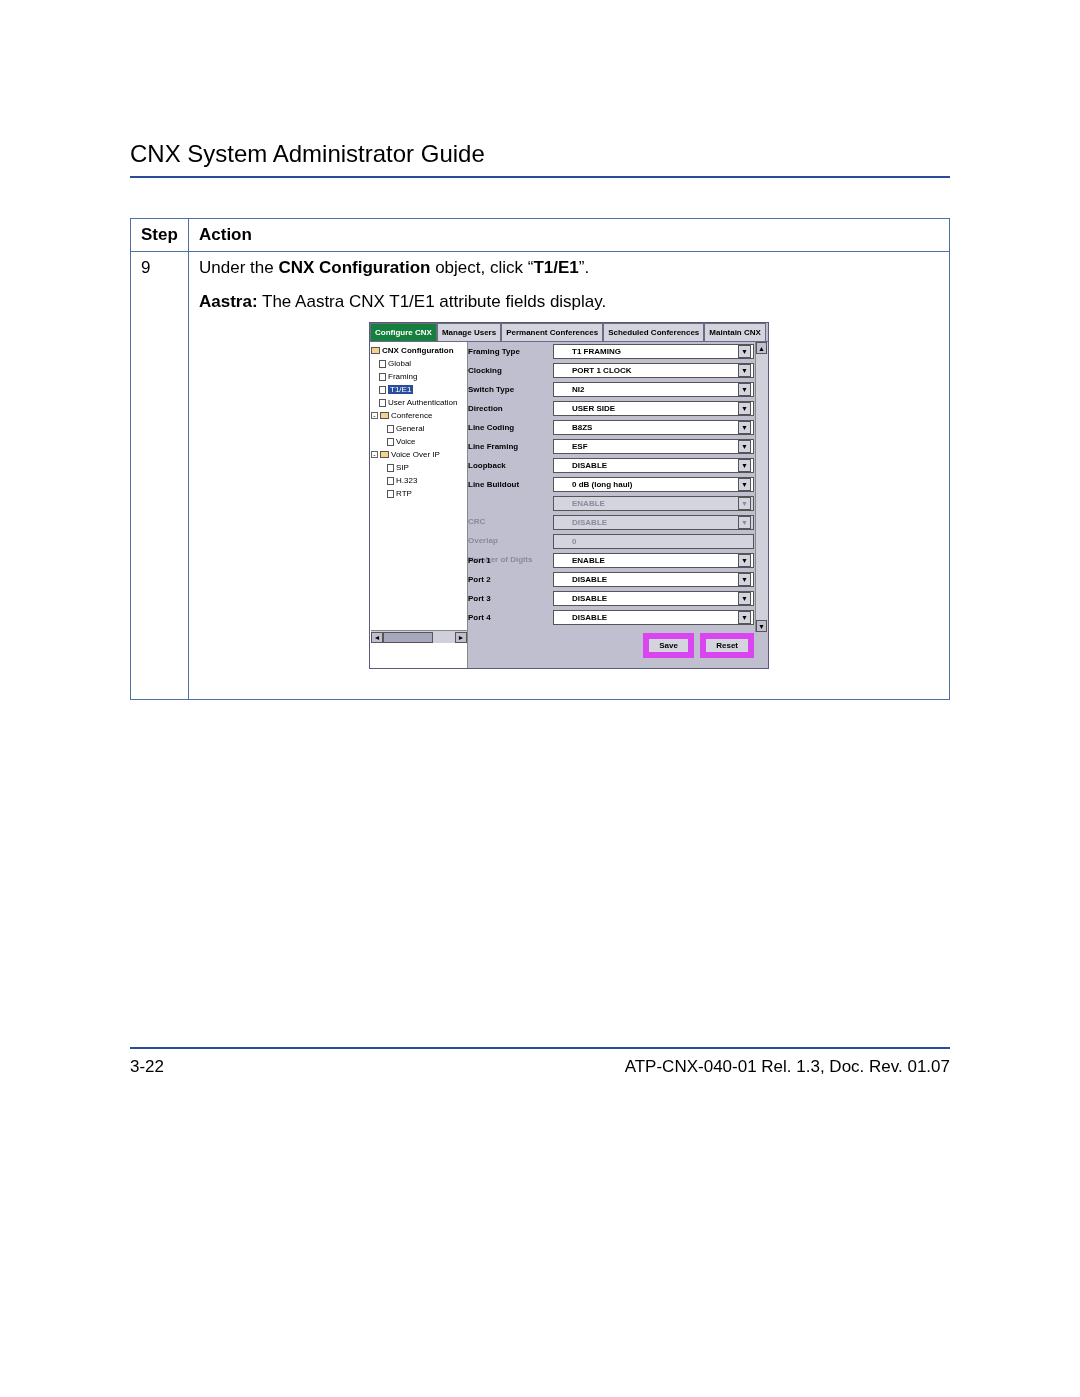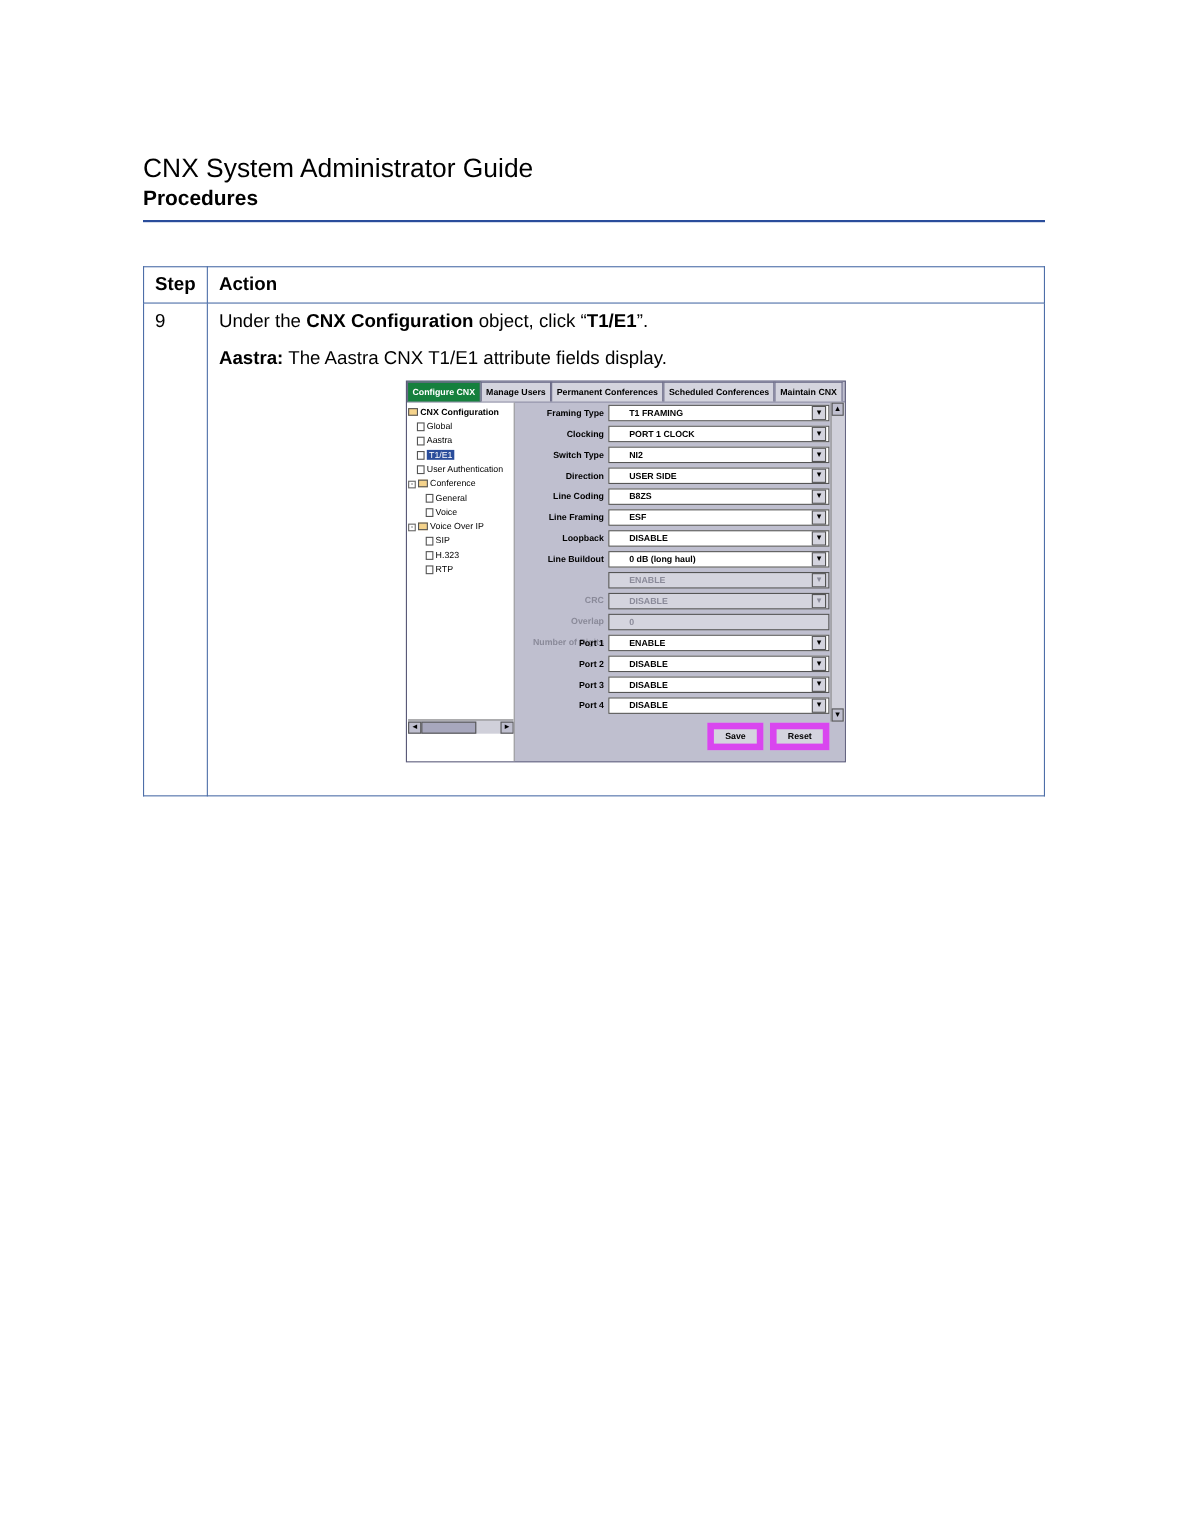--- a/index.html
+++ b/index.html
@@ -87,21 +87,21 @@
     background: #bfbfcf;
     font-size: 8px;
     position: relative;
     padding-bottom: 10px;
   }
   .field {
     display: flex; align-items: center;
     height: 19px; margin: 0;
   }
   .flabel {
-    width: 85px; text-align: right; padding-right: 4px;
+    width: 85px; text-align: left; padding-right: 4px;
     font-weight: bold; font-size: 8px;
   }
   .fval {
     flex: 1; background: #fff; border: 1px solid #555;
     height: 15px; font-size: 8px; font-weight: bold;
     display: flex; align-items: center; justify-content: space-between;
     padding: 0 2px 0 18px; margin-right: 14px;
   }
   .fval .arrow {
     width: 13px; height: 13px; background: #d4d4de;
@@ -140,21 +140,20 @@
     position: absolute; left: 130px; right: 130px; bottom: 320px;
   }
   .footer .hr-blue2 { border: 0; border-top: 2px solid #2a4d9b; margin: 0 0 8px 0; }
   .footer-row { display: flex; justify-content: space-between; font-size: 17px; }
 </style>
 </head>
 <body>
 
 <div class="page">
   <div class="doc-title">CNX System Administrator Guide</div>
-  <div class="section-title">Procedures</div>
   <hr class="hr-blue">
 
   <table class="step-table">
     <tbody>
         <tr>
       <th class="step-col">Step</th>
       <th>Action</th>
     </tr>
     <tr>
       <td class="step-col">9</td>
@@ -171,21 +170,21 @@
             <div class="tab active">Configure CNX</div>
             <div class="tab">Manage Users</div>
             <div class="tab">Permanent Conferences</div>
             <div class="tab">Scheduled Conferences</div>
             <div class="tab">Maintain CNX</div>
           </div>
           <div class="app-body">
             <div class="app-tree">
               <div class="tree-root"><span class="folder-ico"></span><span>CNX Configuration</span></div>
               <div class="ti"><span class="doc-ico"></span><span>Global</span></div>
-              <div class="ti"><span class="doc-ico"></span><span>Aastra</span></div>
+              <div class="ti"><span class="doc-ico"></span><span>Framing</span></div>
               <div class="ti"><span class="doc-ico"></span><span class="tree-sel">T1/E1</span></div>
               <div class="ti"><span class="doc-ico"></span><span>User Authentication</span></div>
               <div><span class="minus">-</span><span class="folder-ico"></span><span>Conference</span></div>
               <div class="ti2"><span class="doc-ico"></span><span>General</span></div>
               <div class="ti2"><span class="doc-ico"></span><span>Voice</span></div>
               <div><span class="minus">-</span><span class="folder-ico"></span><span>Voice Over IP</span></div>
               <div class="ti2"><span class="doc-ico"></span><span>SIP</span></div>
               <div class="ti2"><span class="doc-ico"></span><span>H.323</span></div>
               <div class="ti2"><span class="doc-ico"></span><span>RTP</span></div>
               <div style="height:130px"></div>
@@ -312,13 +311,20 @@
                 <button>Reset</button>
               </div>
             </div>
           </div>
         </div>
       </td>
     </tr>
   </tbody>
     </table>
 
+  <div class="footer">
+    <hr class="hr-blue2">
+    <div class="footer-row">
+      <span>3-22</span>
+      <span>ATP-CNX-040-01 Rel. 1.3, Doc. Rev. 01.07</span>
+    </div>
+  </div>
 </div>
 
 </body></html>

